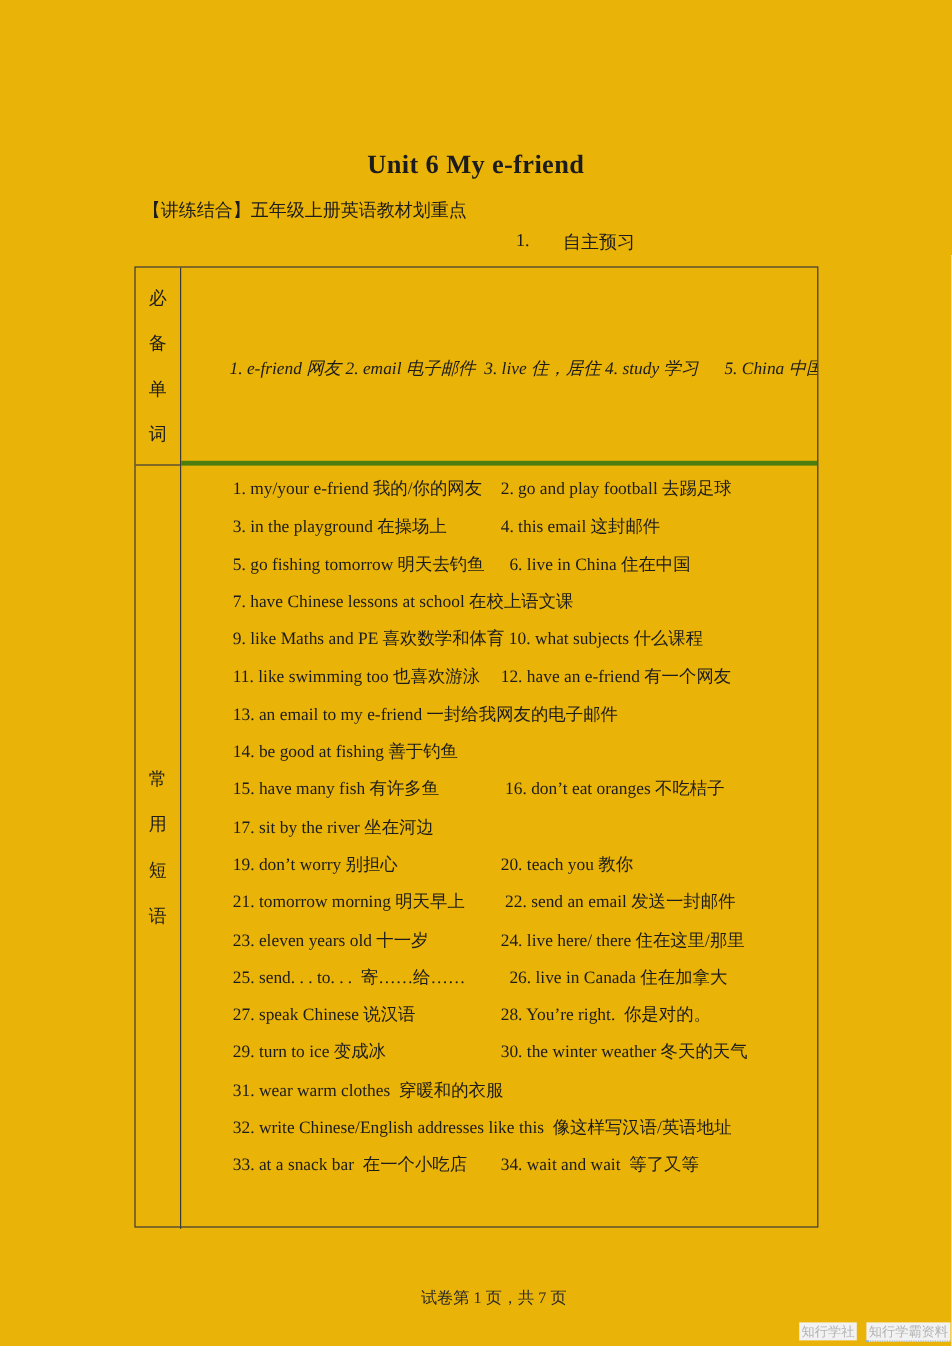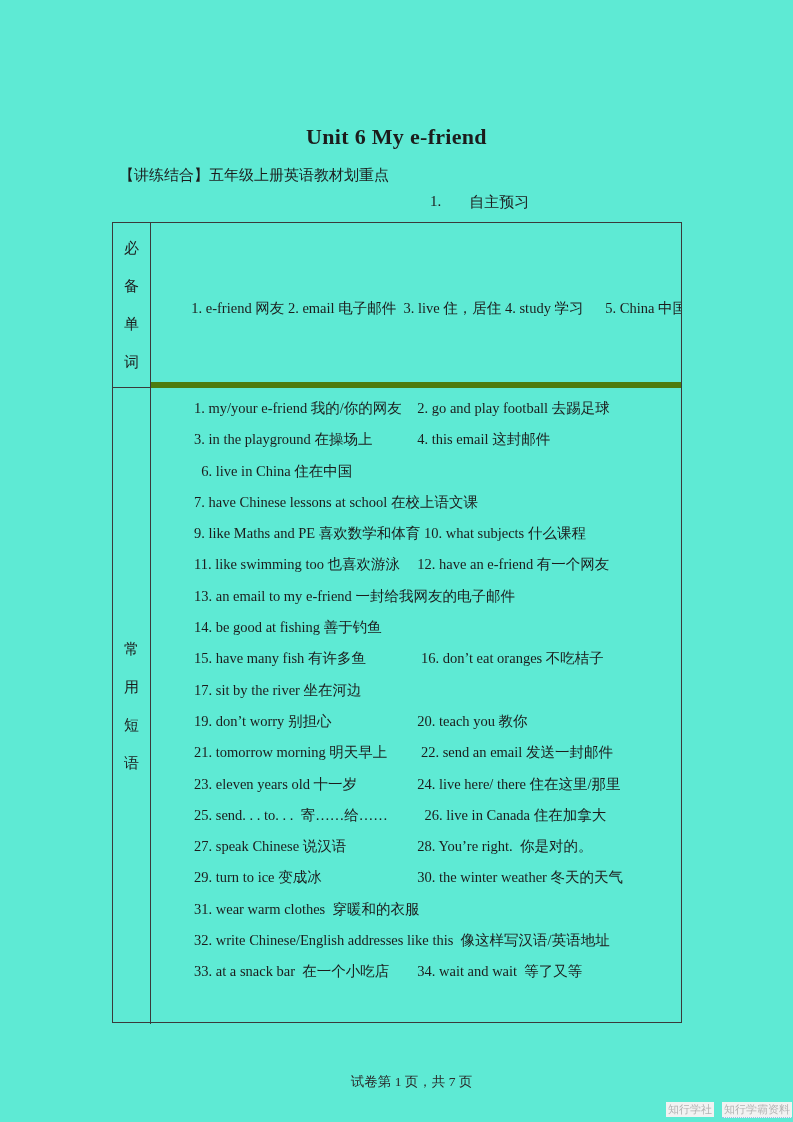--- a/index.html
+++ b/index.html
@@ -1,21 +1,21 @@
 <!DOCTYPE html>
 <html><head>
 <meta charset="utf-8">
 <style>
   * { margin: 0; padding: 0; box-sizing: border-box; }
   html, body { background: #ffffff; }
   .page {
     position: relative;
     width: 793px;
     height: 1122px;
-    background: #5eead4;
+    background: #eab308;
     font-family: "Liberation Serif", "DejaVu Serif", serif;
     color: #1c1c1c;
     overflow: hidden;
   }
   .doc-title {
     position: absolute;
     top: 124px;
     left: 0;
     width: 100%;
     text-align: center;
@@ -53,25 +53,26 @@
     border-right: 1px solid #3a3a3a;
     display: flex;
     flex-direction: column;
     align-items: center;
     justify-content: center;
     gap: 19px;
     font-size: 15px;
   }
   .row1-border { border-bottom: 1px solid #3a3a3a; }
   .words-cell {
-    border-bottom: 6px solid #4d7c0f;
+    border-bottom: 4px solid #4d7c0f;
     padding: 8px 12px 0 33px;
     line-height: 31px;
     white-space: pre;
     overflow: hidden;
+    font-style: italic;
   }
   .phrases-cell {
     padding: 5px 12px 0 43px;
     line-height: 31.3px;
     overflow: hidden;
   }
   .phrase-line { display: flex; white-space: pre; }
   .phrase-line .c1 { flex: 0 0 auto; min-width: 47%; }
   .phrase-line .c2 { flex: 0 0 auto; }
   .page-footer {
@@ -133,21 +134,21 @@
     <div class="th-cell">
       <span>常</span>
       <span>用</span>
       <span>短</span>
       <span>语</span>
     </div>
 
     <div class="phrases-cell">
       <div class="phrase-line"><span class="c1">1. my/your e-friend 我的/你的网友</span><span class="c2">2. go and play football 去踢足球</span></div>
       <div class="phrase-line"><span class="c1">3. in the playground 在操场上</span><span class="c2">4. this email 这封邮件</span></div>
-      <div class="phrase-line"><span class="c2">  6. live in China 住在中国</span></div>
+      <div class="phrase-line"><span class="c1">5. go fishing tomorrow 明天去钓鱼</span><span class="c2">  6. live in China 住在中国</span></div>
       <div class="phrase-line"><span class="c1">7. have Chinese lessons at school 在校上语文课</span><span class="c2"></span></div>
       <div class="phrase-line"><span class="c1">9. like Maths and PE 喜欢数学和体育</span><span class="c2"> 10. what subjects 什么课程</span></div>
       <div class="phrase-line"><span class="c1">11. like swimming too 也喜欢游泳</span><span class="c2">12. have an e-friend 有一个网友</span></div>
       <div class="phrase-line"><span class="c1">13. an email to my e-friend 一封给我网友的电子邮件</span><span class="c2"></span></div>
       <div class="phrase-line"><span class="c1">14. be good at fishing 善于钓鱼</span><span class="c2"></span></div>
       <div class="phrase-line"><span class="c1">15. have many fish 有许多鱼</span><span class="c2"> 16. don’t eat oranges 不吃桔子</span></div>
       <div class="phrase-line"><span class="c1">17. sit by the river 坐在河边</span></div>
       <div class="phrase-line"><span class="c1">19. don’t worry 别担心</span><span class="c2">20. teach you 教你</span></div>
       <div class="phrase-line"><span class="c1">21. tomorrow morning 明天早上</span><span class="c2"> 22. send an email 发送一封邮件</span></div>
       <div class="phrase-line"><span class="c1">23. eleven years old 十一岁</span><span class="c2">24. live here/ there 住在这里/那里</span></div>

